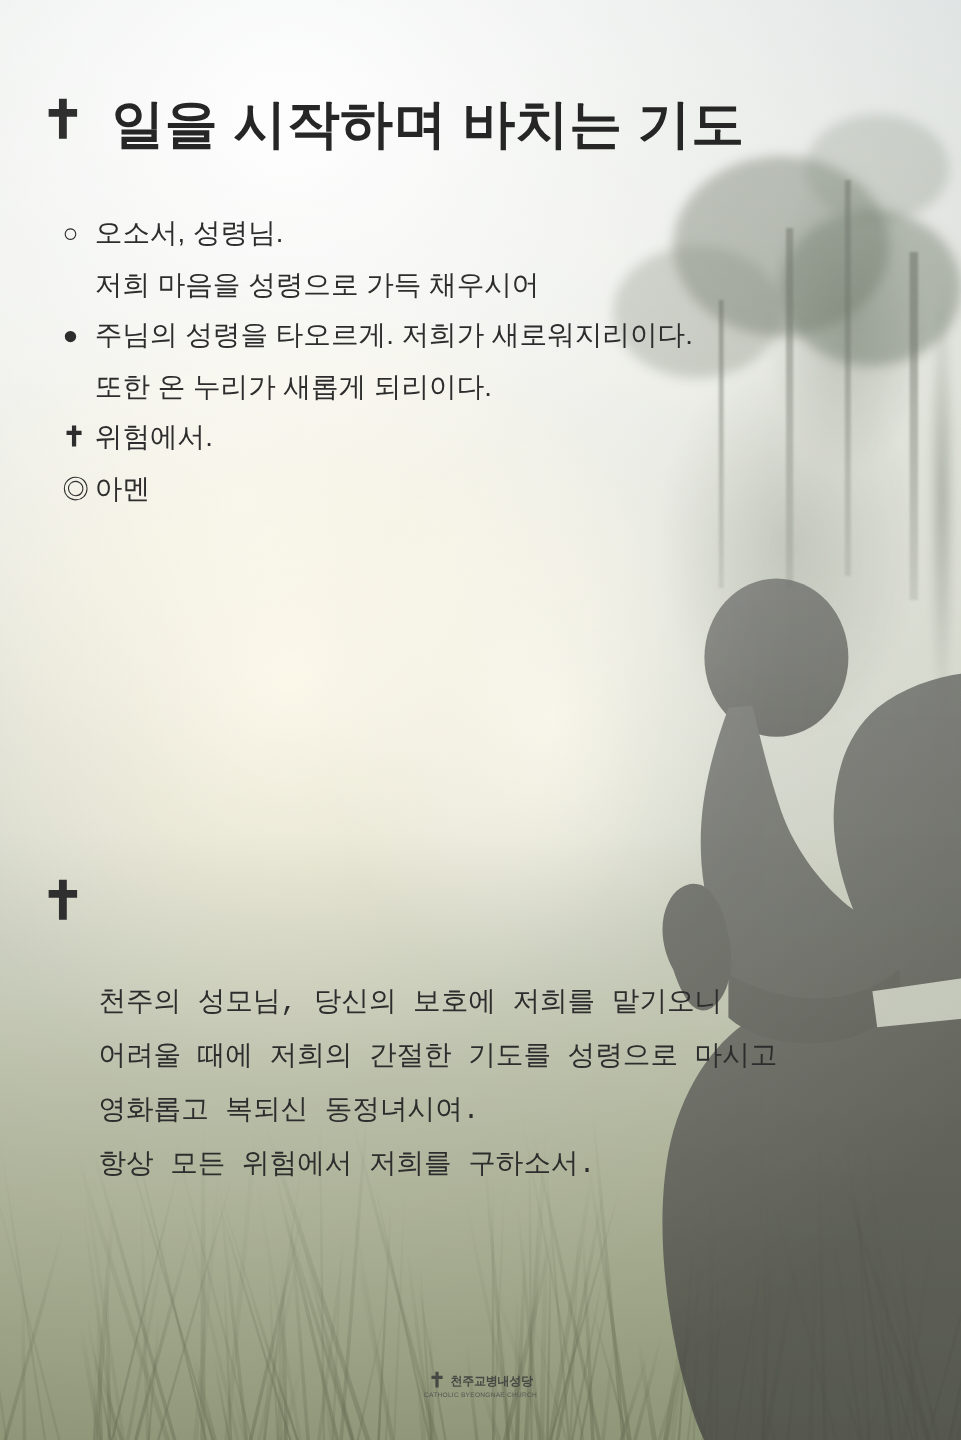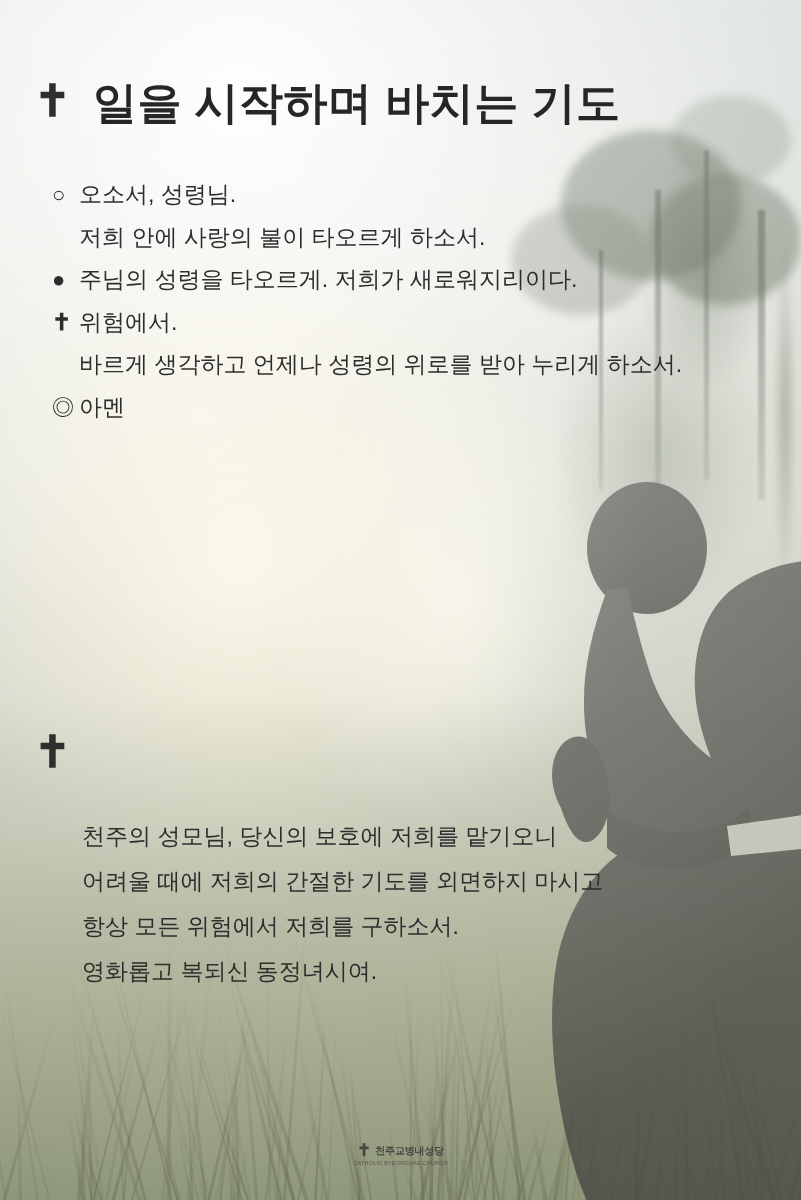--- a/index.html
+++ b/index.html
@@ -198,20 +198,21 @@
   .subtitle {
     font-size: 22px;
     color: #2f2f2f;
     padding-left: 60px;
     margin-top: 14px;
   }
 
   .closing-block {
     margin-top: 34px;
     padding-left: 48px;
+    font-family: Liberation Mono, monospace;
   }
   .closing-block .line { font-size: 23px; line-height: 1.95; }
 
   
   .footer {
     position: absolute;
     left: 0; right: 0;
     bottom: 34px;
     display: flex;
     flex-direction: column;
@@ -465,68 +466,68 @@
     <span class="title-text">일을 시작하며 바치는 기도</span>
   </div>
 
   <div class="prayer-block">
 
     <div class="line">
       <span class="marker">○</span>
       <span>오소서, 성령님.</span>
     </div>
 
-
     <div class="line indent">
-      <span>저희 안에 사랑의 불이 타오르게 하소서.</span>
-    </div>
+      <span>저희 마음을 성령으로 가득 채우시어</span>
+    </div>
+
 
     <div class="line">
       <span class="marker">●</span>
       <span>주님의 성령을 타오르게. 저희가 새로워지리이다.</span>
     </div>
 
+    <div class="line indent">
+      <span>또한 온 누리가 새롭게 되리이다.</span>
+    </div>
 
     <div class="line">
       <span class="marker cross">✝</span>
       <span>위험에서.</span>
     </div>
 
 
-    <div class="line indent">
-      <span>바르게 생각하고 언제나 성령의 위로를 받아 누리게 하소서.</span>
-    </div>
 
 
     <div class="line">
       <span class="marker">◎</span>
       <span>아멘</span>
     </div>
 
   </div>
 
   <div class="section-2">
     <div class="title-row title-2">
       <span class="cross-big">✝</span>
     </div>
 
 
     <div class="closing-block">
       <div class="line">
         <span>천주의 성모님, 당신의 보호에 저희를 맡기오니</span>
       </div>
       <div class="line">
-        <span>어려울 때에 저희의 간절한 기도를 외면하지 마시고</span>
+        <span>어려울 때에 저희의 간절한 기도를 성령으로 마시고</span>
+      </div>
+      <div class="line">
+        <span>영화롭고 복되신 동정녀시여.</span>
       </div>
       <div class="line">
         <span>항상 모든 위험에서 저희를 구하소서.</span>
       </div>
-      <div class="line">
-        <span>영화롭고 복되신 동정녀시여.</span>
-      </div>
     </div>
   </div>
 
   <div class="footer">
     <div class="footer-mark">
       <span class="footer-cross">✝</span>
       <span class="footer-name">천주교병내성당</span>
     </div>
     <div class="footer-sub">CATHOLIC BYEONGNAE CHURCH</div>
   </div>

